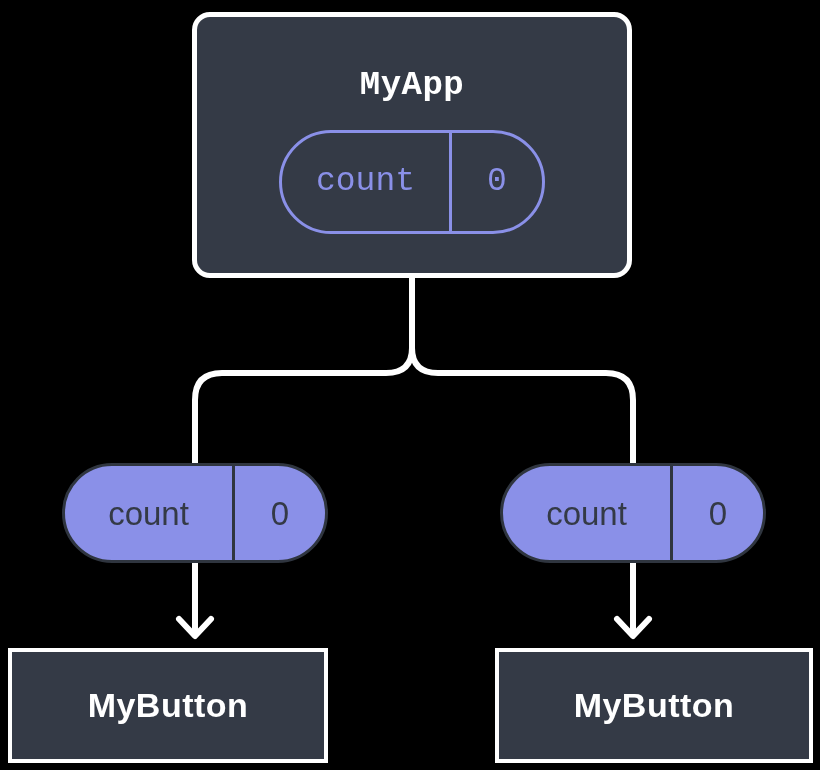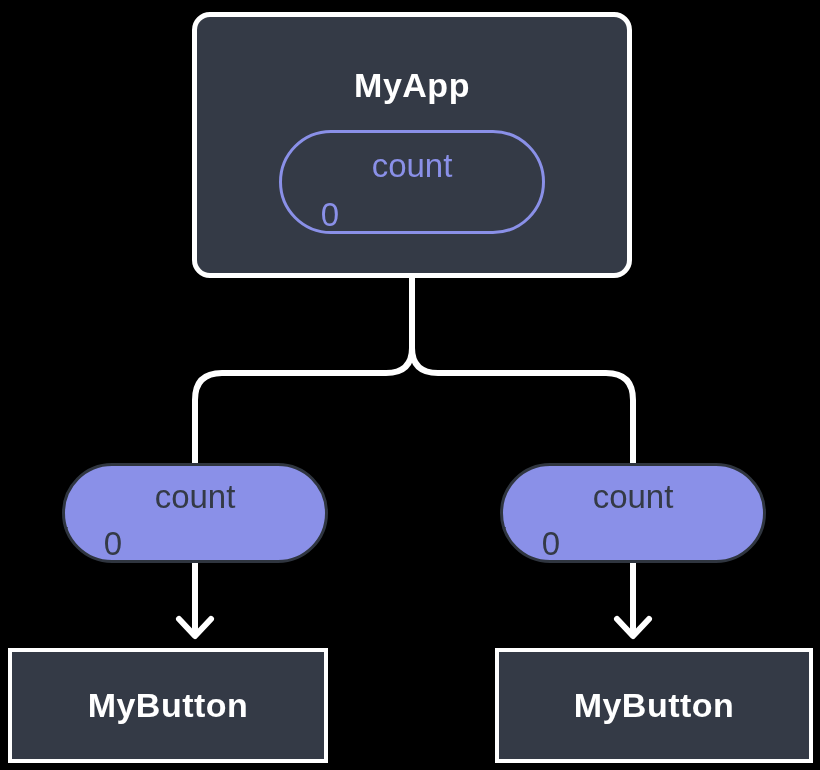--- a/index.html
+++ b/index.html
@@ -35,20 +35,21 @@
   }
   .node.root {
     left: 192px; top: 12px;
     width: 440px; height: 266px;
     border-radius: 18px;
     display: flex;
     flex-direction: column;
     align-items: center;
     padding-top: 48px;
     gap: 24px;
+    font-family: Liberation Mono, monospace;
   }
   .node-title {
     color: var(--node-title, #fff);
     font-size: 34px;
     font-weight: 700;
     line-height: 1.2;
     letter-spacing: 0.5px;
   }
   .node.leaf {
     border-radius: 0;
@@ -62,21 +63,20 @@
 
   .pill {
     display: flex;
     box-sizing: border-box;
     width: 266px;
     height: 104px;
     border-radius: 60px;
     overflow: hidden;
     font-size: 33px;
     line-height: 1;
-    flex-direction: column;
   }
   .pill-name {
     flex: 1;
     display: flex;
     align-items: center;
     justify-content: center;
   }
   .pill-value {
     width: 90px;
     display: flex;

